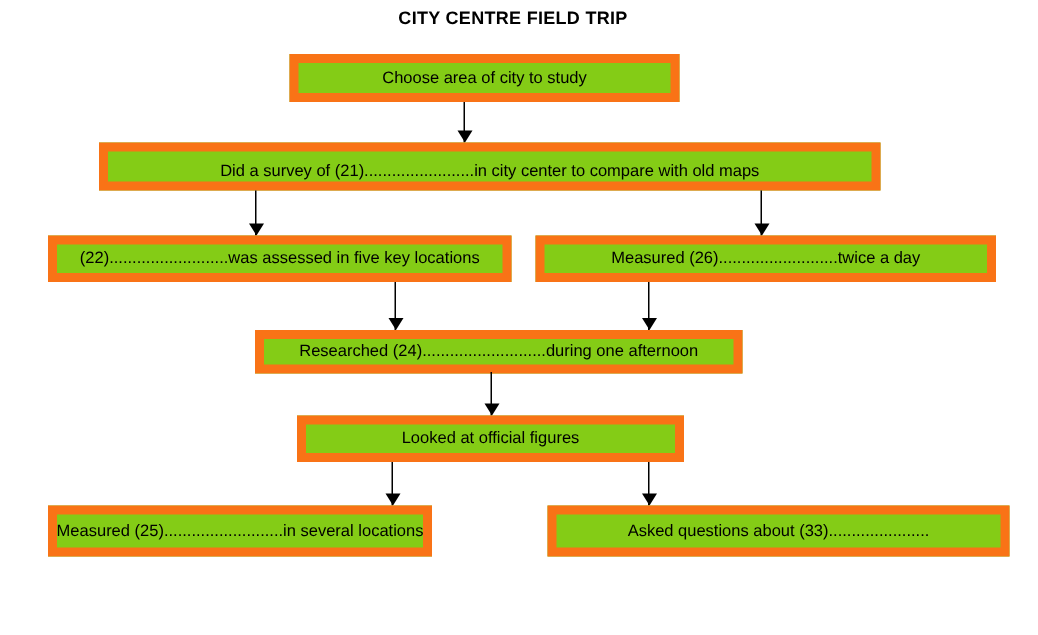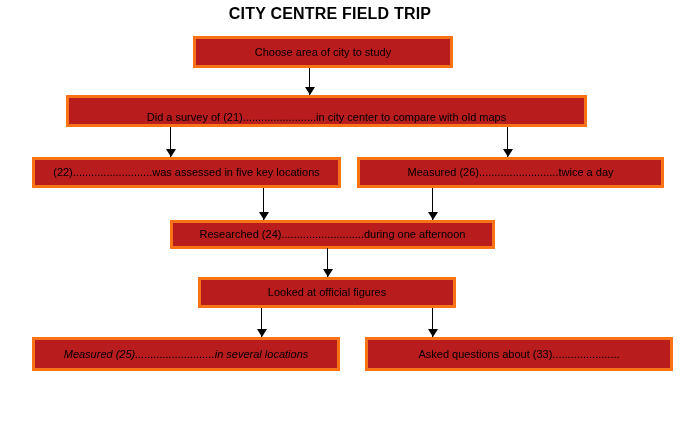--- a/index.html
+++ b/index.html
@@ -15,29 +15,30 @@
     font-family: "Liberation Sans", sans-serif;
     color: #000000;
     overflow: hidden;
   }
   .title {
     position: absolute;
     top: 5px;
     left: 0;
     width: 660px;
     text-align: center;
-    font-size: 16px;
+    font-size: 12px;
     font-weight: bold;
     letter-spacing: 0.2px;
+    padding-left: 12px;
   }
   .box {
     position: absolute;
     box-sizing: border-box;
-    border: 3px solid #f97316;
-    background: #b91c1c;
+    border: 6px solid #f97316;
+    background: #84cc16;
     display: flex;
     align-items: center;
     justify-content: center;
     text-align: center;
     font-size: 11px;
     line-height: 13px;
     padding: 0 4px;
     white-space: nowrap;
   }
   .arrow {
@@ -56,21 +57,21 @@
     border-right: 5px solid transparent;
     border-top: 8px solid #000000;
   }
   
   .b-choose   { left: 193px; top: 36px;  width: 260px; height: 32px; }
   .b-survey   { left: 66px;  top: 95px;  width: 521px; height: 32px; align-items: flex-end; }
   .b-assessed { left: 32px;  top: 157px; width: 309px; height: 31px; }
   .b-twice    { left: 357px; top: 157px; width: 307px; height: 31px; }
   .b-research { left: 170px; top: 220px; width: 325px; height: 29px; text-align: right; }
   .b-figures  { left: 198px; top: 277px; width: 258px; height: 31px; }
-  .b-several  { left: 32px;  top: 337px; width: 308px; height: 34px; font-style: italic; }
+  .b-several  { left: 32px;  top: 337px; width: 256px; height: 34px; }
   .b-asked    { left: 365px; top: 337px; width: 308px; height: 34px; }
   
   .a1 { left: 309px; top: 68px;  height: 27px; }
   .a2 { left: 170px; top: 127px; height: 30px; }
   .a3 { left: 507px; top: 127px; height: 30px; }
   .a4 { left: 263px; top: 188px; height: 32px; }
   .a5 { left: 432px; top: 188px; height: 32px; }
   .a6 { left: 327px; top: 248px; height: 29px; }
   .a7 { left: 261px; top: 308px; height: 29px; }
   .a8 { left: 432px; top: 308px; height: 29px; }

